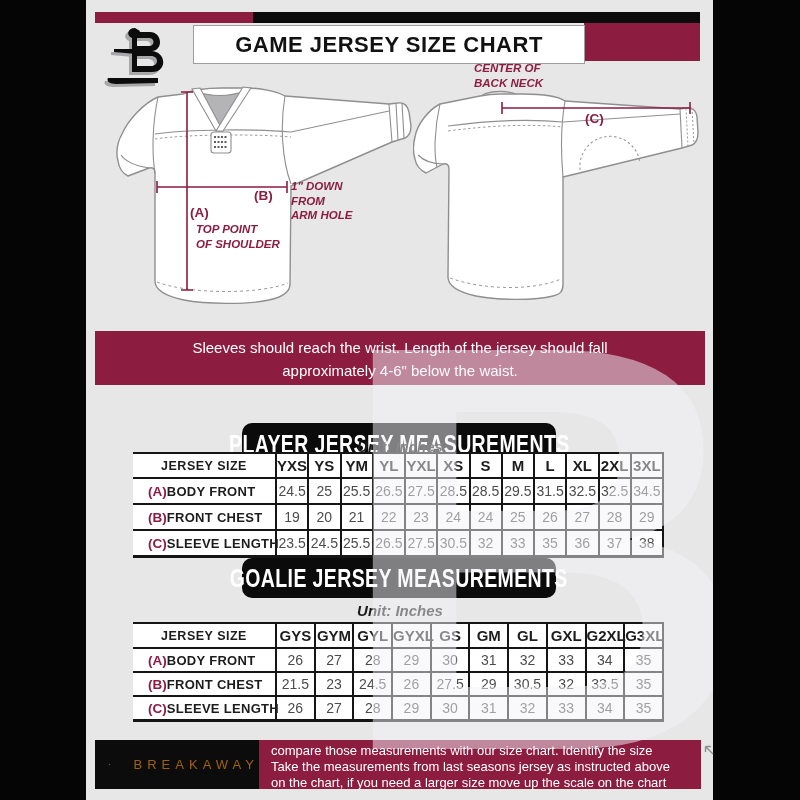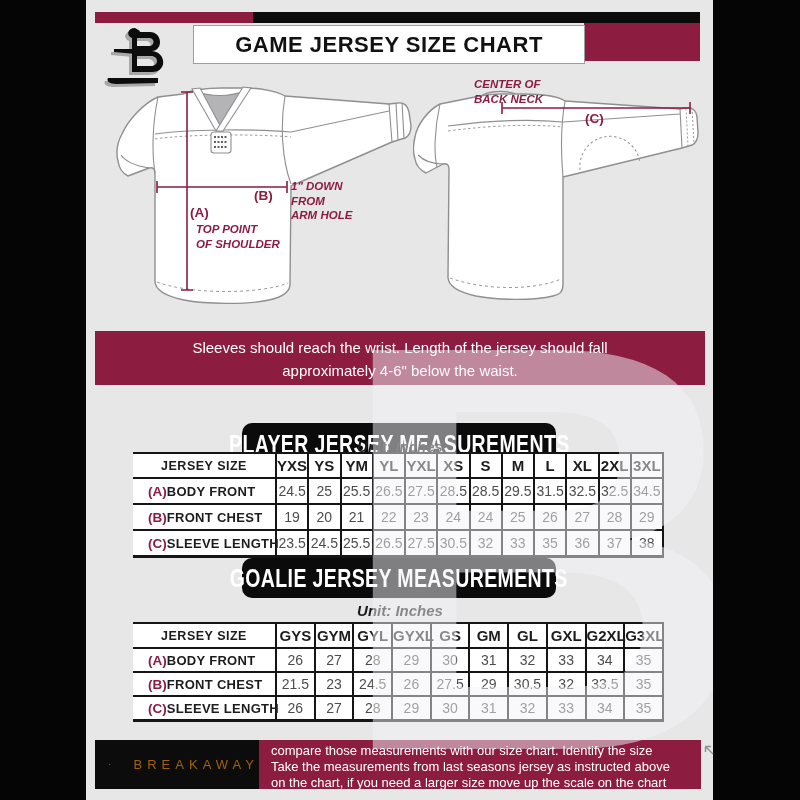--- a/index.html
+++ b/index.html
@@ -128,21 +128,21 @@
     <div>TOP POINT</div>
     <div>OF SHOULDER</div>
   </div>
   <div class="ann" style="left:254px;top:186px"><span class="key">(B)</span></div>
   <div class="ann desc" style="left:291px;top:179px">
     <div>1" DOWN</div>
     <div>FROM</div>
     <div>ARM HOLE</div>
   </div>
   <div class="ann" style="left:585px;top:109px"><span class="key">(C)</span></div>
-  <div class="ann desc" style="left:474px;top:77px">
+  <div class="ann desc" style="left:474px;top:61px">
     <div>CENTER OF</div>
     <div>BACK NECK</div>
   </div>
 
   <div class="notice">
     <div>Sleeves should reach the wrist. Length of the jersey should fall</div>
     <div>approximately 4-6" below the waist.</div>
   </div>
 
   <div class="section-box" style="top:393px">

